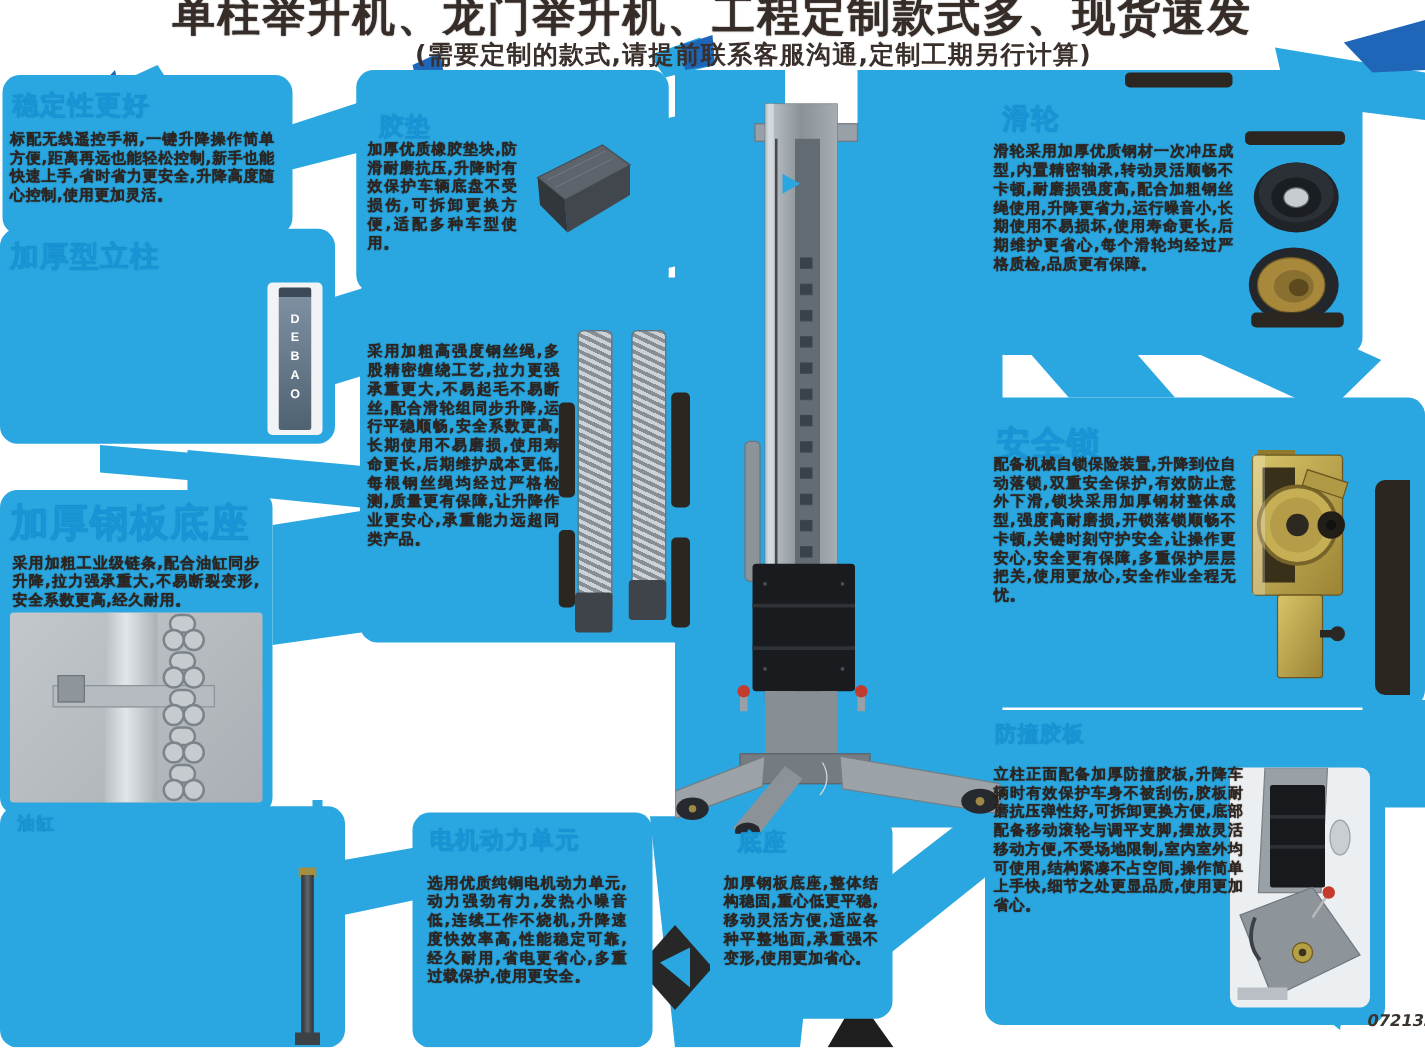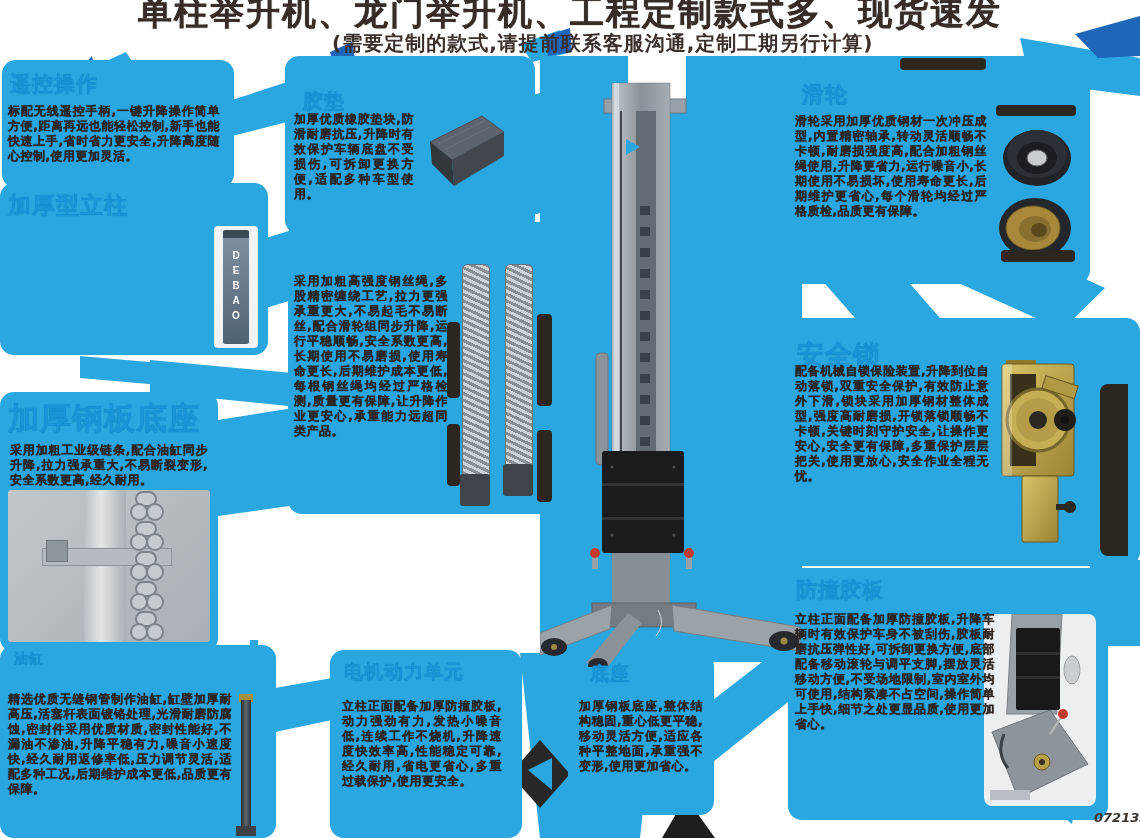--- a/index.html
+++ b/index.html
@@ -89,49 +89,48 @@
   <div class="panel" style="left:288px;top:222px;width:270px;height:292px"></div>
   <div class="panel" style="left:330px;top:650px;width:192px;height:188px"></div>
   <div class="panel" style="left:568px;top:653px;width:146px;height:162px"></div>
   <div class="panel" style="left:790px;top:56px;width:300px;height:228px"></div>
   <div class="panel" style="left:788px;top:318px;width:352px;height:248px"></div>
   <div class="panel" style="left:788px;top:568px;width:320px;height:252px"></div>
 
   <div class="title1">单柱举升机、龙门举升机、工程定制款式多、现货速发</div>
   <div class="title2">(需要定制的款式,请提前联系客服沟通,定制工期另行计算)</div>
 
-  <div class="hd" style="left:10px;top:70px;font-size:21px">遥控操作</div>
+  <div class="hd" style="left:10px;top:70px;font-size:21px">稳定性更好</div>
   <div class="bd" style="left:8px;top:104px;width:212px">标配无线遥控手柄,一键升降操作简单方便,距离再远也能轻松控制,新手也能快速上手,省时省力更安全,升降高度随心控制,使用更加灵活。</div>
 
   <div class="hd" style="left:8px;top:190px;font-size:23px">加厚型立柱</div>
 
   <div class="hd" style="left:8px;top:398px;font-size:31px">加厚钢板底座</div>
   <div class="bd" style="left:10px;top:443px;width:198px">采用加粗工业级链条,配合油缸同步升降,拉力强承重大,不易断裂变形,安全系数更高,经久耐用。</div>
 
   <div class="hd" style="left:14px;top:650px;font-size:14px">油缸</div>
-  <div class="bd" style="left:8px;top:692px;width:224px">精选优质无缝钢管制作油缸,缸壁加厚耐高压,活塞杆表面镀铬处理,光滑耐磨防腐蚀,密封件采用优质材质,密封性能好,不漏油不渗油,升降平稳有力,噪音小速度快,经久耐用返修率低,压力调节灵活,适配多种工况,后期维护成本更低,品质更有保障。</div>
 
   <div class="hd" style="left:303px;top:88px;font-size:20px">胶垫</div>
   <div class="bd" style="left:294px;top:112px;width:120px">加厚优质橡胶垫块,防滑耐磨抗压,升降时有效保护车辆底盘不受损伤,可拆卸更换方便,适配多种车型使用。</div>
 
   <div class="bd" style="left:294px;top:274px;width:154px">采用加粗高强度钢丝绳,多股精密缠绕工艺,拉力更强承重更大,不易起毛不易断丝,配合滑轮组同步升降,运行平稳顺畅,安全系数更高,长期使用不易磨损,使用寿命更长,后期维护成本更低,每根钢丝绳均经过严格检测,质量更有保障,让升降作业更安心,承重能力远超同类产品。</div>
 
   <div class="hd" style="left:344px;top:659px;font-size:19px;">电机动力单元</div>
-  <div class="bd" style="left:342px;top:699px;width:160px">立柱正面配备加厚防撞胶板,动力强劲有力,发热小噪音低,连续工作不烧机,升降速度快效率高,性能稳定可靠,经久耐用,省电更省心,多重过载保护,使用更安全。</div>
+  <div class="bd" style="left:342px;top:699px;width:160px">选用优质纯铜电机动力单元,动力强劲有力,发热小噪音低,连续工作不烧机,升降速度快效率高,性能稳定可靠,经久耐用,省电更省心,多重过载保护,使用更安全。</div>
 
   <div class="hd" style="left:590px;top:661px;font-size:19px">底座</div>
   <div class="bd" style="left:579px;top:699px;width:124px">加厚钢板底座,整体结构稳固,重心低更平稳,移动灵活方便,适应各种平整地面,承重强不变形,使用更加省心。</div>
 
   <div class="hd" style="left:802px;top:80px;font-size:22px">滑轮</div>
   <div class="bd" style="left:795px;top:114px;width:192px">滑轮采用加厚优质钢材一次冲压成型,内置精密轴承,转动灵活顺畅不卡顿,耐磨损强度高,配合加粗钢丝绳使用,升降更省力,运行噪音小,长期使用不易损坏,使用寿命更长,后期维护更省心,每个滑轮均经过严格质检,品质更有保障。</div>
 
   <div class="hd" style="left:797px;top:337px;font-size:27px">安全锁</div>
   <div class="bd" style="left:795px;top:364px;width:194px">配备机械自锁保险装置,升降到位自动落锁,双重安全保护,有效防止意外下滑,锁块采用加厚钢材整体成型,强度高耐磨损,开锁落锁顺畅不卡顿,关键时刻守护安全,让操作更安心,安全更有保障,多重保护层层把关,使用更放心,安全作业全程无忧。</div>
 
-  <div class="hd" style="left:796px;top:576px;font-size:21px">防撞胶板</div>
+  <div class="hd" style="left:796px;top:576px;font-size:17px">防撞胶板</div>
   <div class="bd" style="left:795px;top:612px;width:200px">立柱正面配备加厚防撞胶板,升降车辆时有效保护车身不被刮伤,胶板耐磨抗压弹性好,可拆卸更换方便,底部配备移动滚轮与调平支脚,摆放灵活移动方便,不受场地限制,室内室外均可使用,结构紧凑不占空间,操作简单上手快,细节之处更显品质,使用更加省心。</div>
 
   <svg class="photo" style="left:540px;top:55px" width="265" height="612" viewBox="0 0 265 612">
     <defs>
       <linearGradient id="colGrad" x1="0" y1="0" x2="1" y2="0">
         <stop offset="0" stop-color="#c2c9ce"></stop>
           <stop offset=".5" stop-color="#8a9298"></stop>
           <stop offset="1" stop-color="#a6adb3"></stop>
       </linearGradient>
       <pattern id="ladder" width="14" height="21" patternUnits="userSpaceOnUse">

